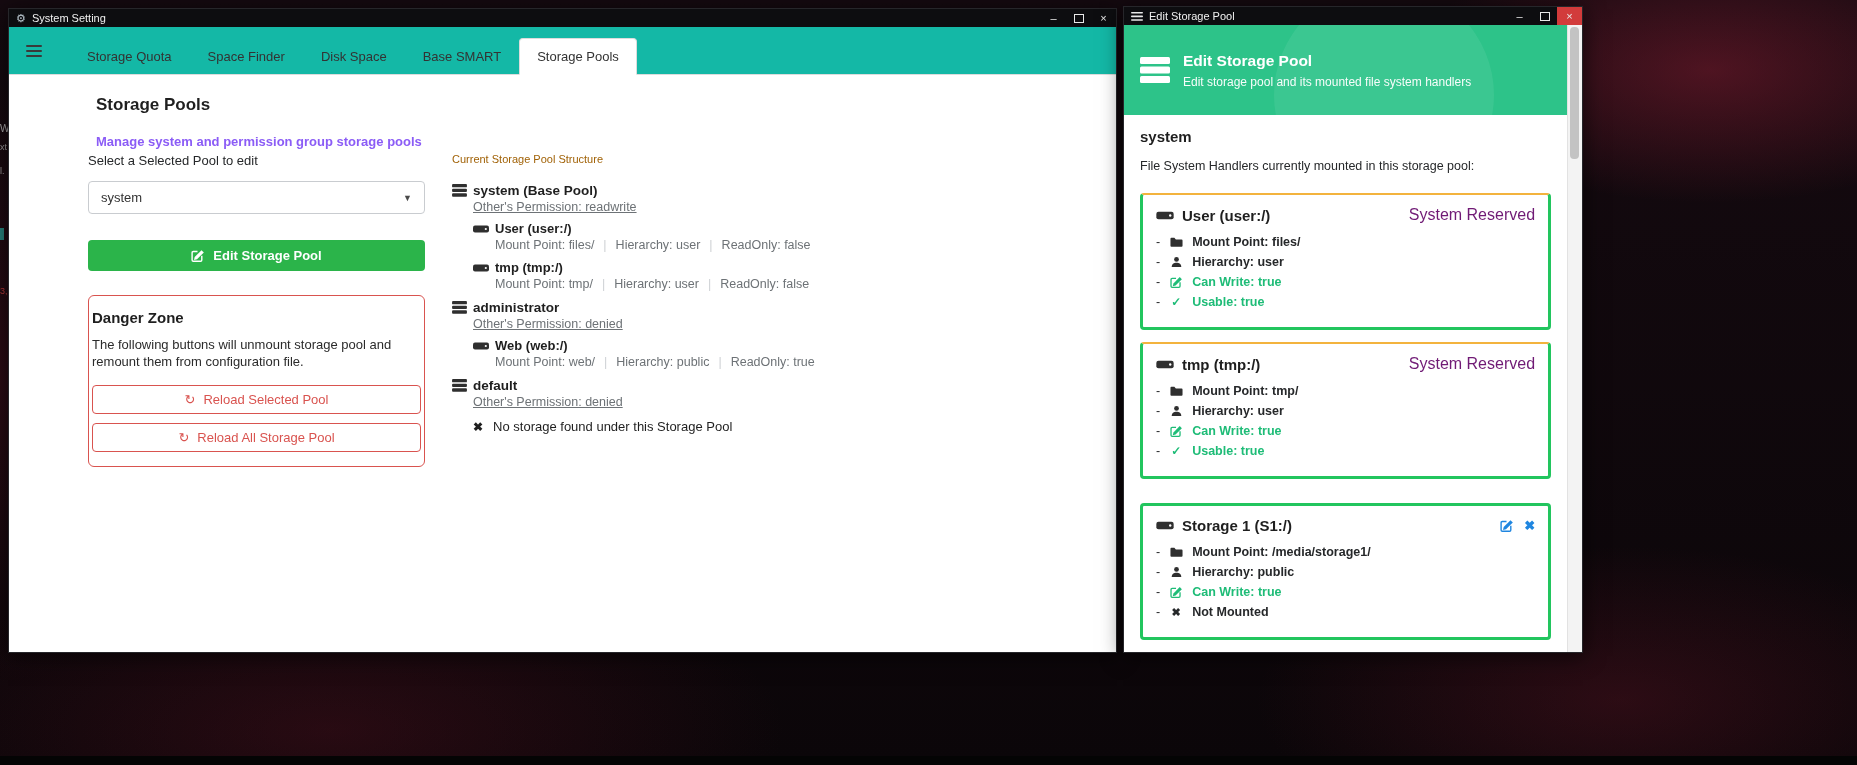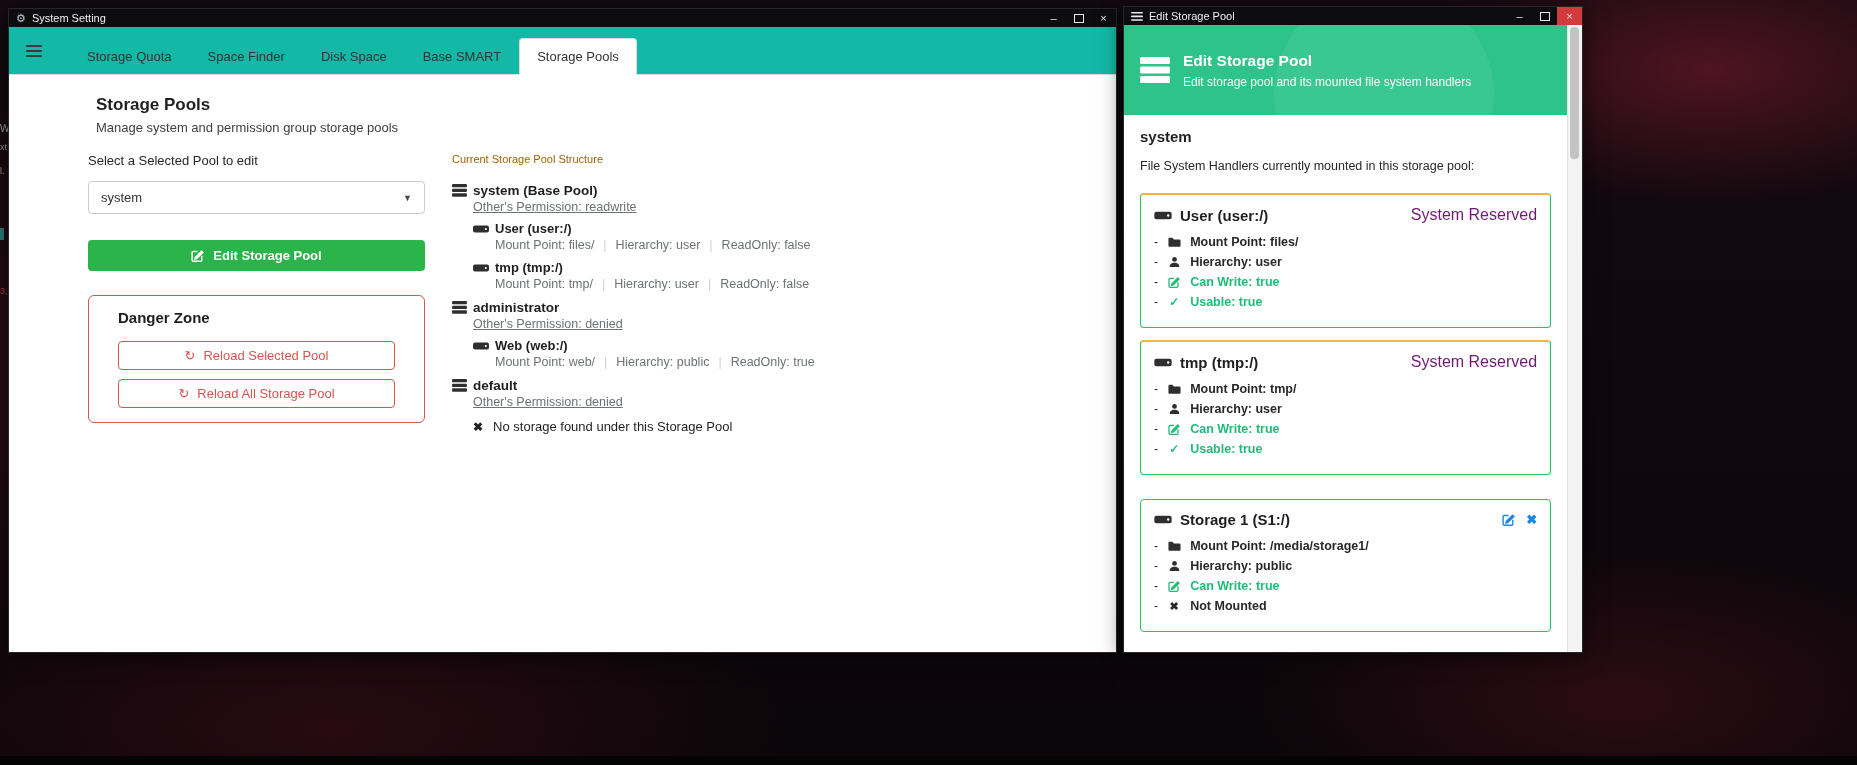--- a/index.html
+++ b/index.html
@@ -40,28 +40,28 @@
   
   .mw{left:8px;top:8px;width:1107px;height:643px;}
   .tabbar{height:47px;background:#14b8a6;border-bottom:1px solid #dcdcdc;display:flex;align-items:flex-end;padding-left:16px;position:relative;}
   .tab-menu{position:absolute;left:17px;top:18px;}
   .tabs{display:flex;margin-left:44px;}
   .tab{height:35px;line-height:35px;padding:0 17px;font-size:13px;color:#333;border:1px solid transparent;border-bottom:none;margin-bottom:-1px;white-space:nowrap;cursor:default;}
   .tab.active{background:#fff;border-color:#dcdcdc;border-radius:4px 4px 0 0;border-bottom:1px solid #fff;}
   .mw-content{position:relative;height:576px;background:#fff;}
   .page-head{position:absolute;left:87px;top:20px;}
   .page-head h1{margin:0;font-size:17px;color:#1f1f1f;}
-  .page-head .sub{margin-top:5px;font-size:13px;color:#404040;}
+  .page-head .sub{margin-top:19px;font-size:13px;color:#8b5cf6;font-weight:bold;}
 
   .left-col{position:absolute;left:79px;top:78px;width:337px;}
   .col-label{font-size:13px;color:#26282a;}
   .select{margin-top:13px;height:33px;box-sizing:border-box;border:1px solid #c9ccd0;border-radius:4px;background:#fff;display:flex;align-items:center;padding:0 12px;font-size:13px;color:#333;cursor:default;}
   .select .caret{margin-left:auto;font-size:9px;color:#4a4a4a;}
   .btn-green{margin-top:26px;width:100%;height:31px;box-sizing:border-box;background:#2bb44a;border:none;border-radius:4px;color:#fff;font-size:13px;font-weight:700;font-family:inherit;display:flex;align-items:center;justify-content:center;gap:8px;cursor:pointer;}
-  .danger{margin-top:24px;border:1px solid #d9534f;border-radius:6px;padding:13px 29px 14px;}
+  .danger{margin-top:24px;border:1px solid #d9534f;border-radius:6px;padding:13px 3px 14px;}
   .danger h3{margin:0;font-size:15px;color:#1f1f1f;}
   .danger p{margin:10px 0 0;font-size:13px;color:#2b2b2b;line-height:17px;}
   .btn-outline-red{width:100%;height:29px;box-sizing:border-box;background:#fff;border:1px solid #d9534f;border-radius:4px;color:#d9534f;font-size:13px;font-family:inherit;display:flex;align-items:center;justify-content:center;gap:8px;cursor:pointer;}
   .btn-outline-red.b1{margin-top:15px;}
   .btn-outline-red.b2{margin-top:9px;}
   .rficon{font-size:13px;line-height:13px;}
 
   .tree{position:absolute;left:443px;top:78px;}
   .tree-label{font-size:11px;color:#a16207;}
   .pools{margin-top:18px;}
@@ -89,21 +89,21 @@
   .thumb{position:absolute;left:2px;top:2px;width:9px;height:132px;border-radius:4px;background:#c3c3c3;}
   .banner{height:90px;background:#2dc389;position:relative;overflow:hidden;display:flex;align-items:center;gap:13px;padding:0 16px;color:#fff;}
   .banner::after{content:"";position:absolute;width:220px;height:220px;border-radius:50%;background:rgba(255,255,255,0.07);left:150px;top:-40px;}
   .banner-icon svg{fill:#ffffff;display:block;}
   .banner-title{font-size:15.5px;font-weight:700;position:relative;z-index:1;}
   .banner-sub{font-size:12px;margin-top:5px;color:rgba(255,255,255,.96);position:relative;z-index:1;}
   .ew-inner{padding:13px 16px 0;}
   .pool-title{font-size:15px;font-weight:700;color:#1f1f1f;}
   .ew-desc{margin-top:14px;font-size:12.5px;color:#26282a;}
   .cards{margin-top:20px;}
-  .card{border:1px solid #22c55e;border-radius:4px;padding:11px 13px 12px;margin-bottom:12px;background:#fff;}
+  .card{border:3px solid #22c55e;border-radius:4px;padding:11px 13px 12px;margin-bottom:12px;background:#fff;}
   .card.reserved{border-top:2px solid #f3b33d;}
   .card.gap{margin-top:24px;}
   .card-head{display:flex;align-items:center;gap:8px;}
   .card-name{font-size:15px;font-weight:700;color:#1f1f1f;}
   .card-badge{margin-left:auto;font-size:16px;color:#701a75;}
   .card-actions{margin-left:auto;display:flex;align-items:center;gap:10px;}
   .card-actions .act{cursor:pointer;display:flex;align-items:center;}
   .blue-x{color:#1f86e0;font-weight:700;font-size:13px;line-height:13px;}
   .card-rows{margin-top:11px;}
   .crow{display:flex;align-items:center;gap:8px;font-size:12.5px;font-weight:600;color:#26282a;margin-bottom:6px;}
@@ -173,20 +173,21 @@
           <svg width="14" height="14" viewBox="0 0 14 14">
               <path d="M10.5 1.2 l2.3 2.3 -6.8 6.8 -3 .7 .7-3 z" fill="#fff"></path>
               <path d="M6.5 2.5 h-4.2 a1.2 1.2 0 0 0 -1.2 1.2 v7.3 a1.2 1.2 0 0 0 1.2 1.2 h7.3 a1.2 1.2 0 0 0 1.2 -1.2 v-4.2" fill="none" stroke="#fff" stroke-width="1.4"></path>
             </svg>
         </span>
         <span>Edit Storage Pool</span>
       </button>
 
       <div class="danger">
         <h3>Danger Zone</h3>
+        <p>The following buttons will unmount storage pool and remount them from configuration file.</p>
         <button class="btn-outline-red b1">
           <span class="rficon">↻</span>
           <span>Reload Selected Pool</span>
         </button>
         <button class="btn-outline-red b2">
           <span class="rficon">↻</span>
           <span>Reload All Storage Pool</span>
         </button>
       </div>
     </div>

